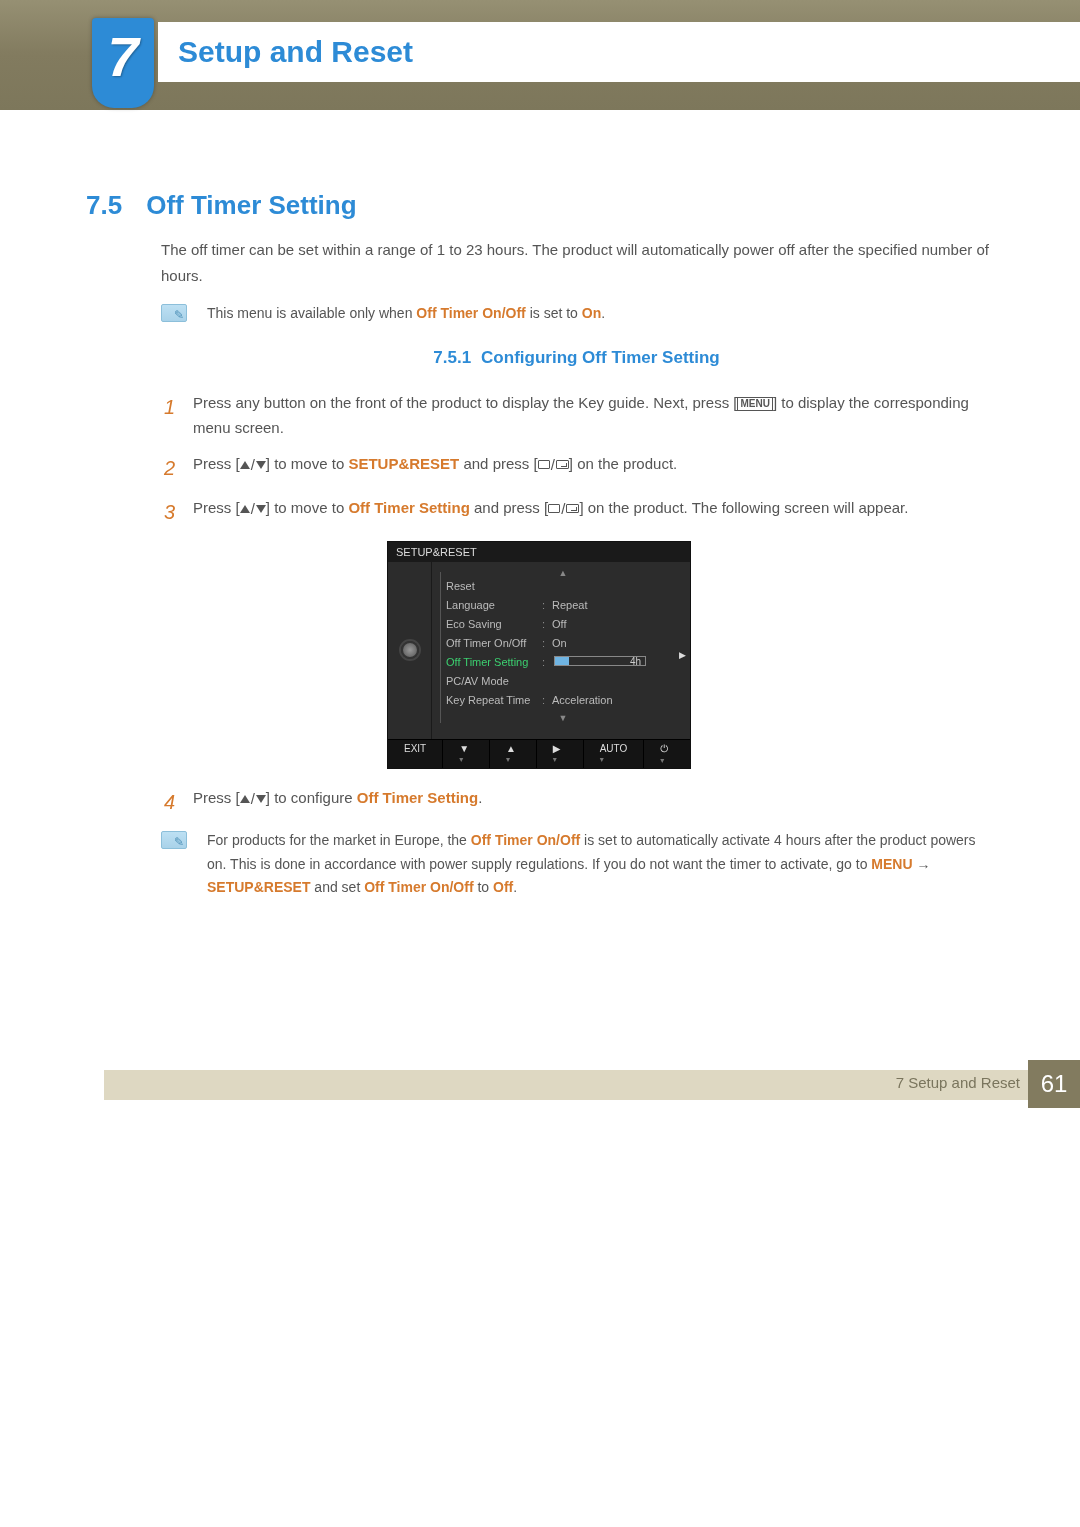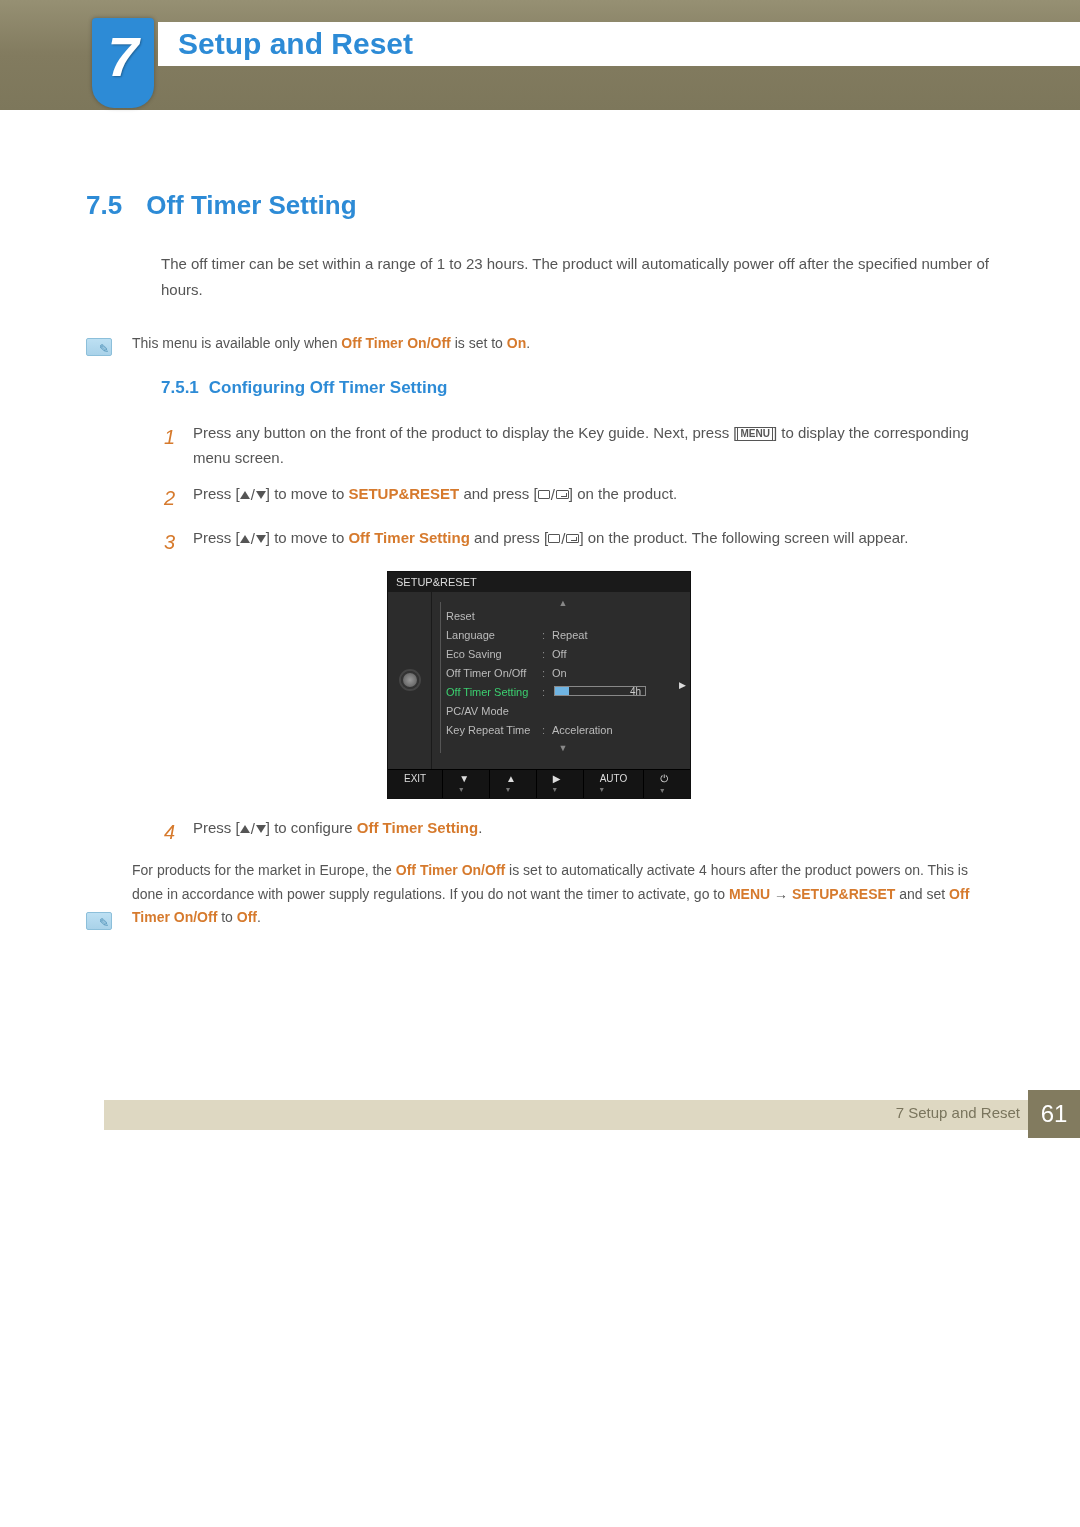--- a/index.html
+++ b/index.html
@@ -1,32 +1,32 @@
 <!DOCTYPE html>
 <html><head>
 <meta charset="utf-8">
 <style>
   * { box-sizing: border-box; margin: 0; padding: 0; }
   body { font-family: Arial, Helvetica, sans-serif; font-size: 15px; color: #333; background: #fff; width: 1080px; }
   .header-bar { position: relative; height: 110px; background: linear-gradient(#969073, #827b5f 50%, #7d775b); }
   .chapter-tab { position: absolute; left: 92px; top: 18px; width: 62px; height: 90px; background: #2d8bd6; border-radius: 4px 4px 22px 22px; box-shadow: 0 0 4px rgba(0,0,0,0.3); display: flex; justify-content: center; padding-top: 6px; }
   .chapter-num { color: #fff; font-size: 56px; font-style: italic; font-weight: bold; text-shadow: 1px 1px 2px rgba(0,0,0,0.3); }
-  .chapter-title-box { position: absolute; left: 158px; top: 22px; right: 0; height: 44px; background: #fff; display: flex; align-items: center; padding-left: 20px; }
+  .chapter-title-box { position: absolute; left: 158px; top: 22px; right: 0; height: 60px; background: #fff; display: flex; align-items: center; padding-left: 20px; }
   .chapter-title { color: #2d8bd6; font-size: 30px; font-weight: bold; }
   .content { padding: 80px 88px 0 86px; }
-  .section-row { display: flex; gap: 24px; margin-bottom: 30px; }
+  .section-row { display: flex; gap: 24px; margin-bottom: 16px; }
   .section-num { color: #2d8bd6; font-size: 26px; font-weight: bold; }
   .section-title { color: #2d8bd6; font-size: 26px; font-weight: bold; }
-  .body-text { margin-left: 75px; line-height: 1.7; color: #555; margin-bottom: 30px; }
-  .note-row { display: flex; gap: 20px; margin-bottom: 22px; align-items: flex-end; }
+  .body-text { margin-left: 75px; line-height: 1.7; color: #555; margin-bottom: 14px; }
+  .note-row { display: flex; gap: 20px; margin-left: 75px; margin-bottom: 22px; align-items: flex-start; }
   .note-icon { width: 26px; height: 18px; background: linear-gradient(#bde0f3, #a9d2e9); border: 1px solid #8cbfda; border-radius: 2px; flex: none; margin-top: 2px; position: relative; }
   .note-icon::after { content: "✎"; color: #4c8fb6; font-size: 12px; position: absolute; right: 2px; bottom: -1px; }
   .note-text { color: #555; line-height: 1.7; font-size: 14px; }
   .bold-orange { color: #d67a2d; font-weight: bold; }
-  .subsection-row { display: flex; gap: 10px; margin-left: 75px; margin-bottom: 22px; }
+  .subsection-row { display: flex; gap: 10px; margin-left: 75px; margin-bottom: 22px; justify-content: center; }
   .sub-num { color: #2d8bd6; font-size: 17px; font-weight: bold; }
   .sub-title { color: #2d8bd6; font-size: 17px; font-weight: bold; }
   .step { display: flex; gap: 18px; margin-left: 75px; margin-bottom: 10px; line-height: 1.7; color: #555; }
   .step-num { color: #d67a2d; font-size: 20px; font-style: italic; flex: none; width: 14px; text-align: right; }
   .step-body { flex: 1; }
   .key-box { display: inline-block; border: 1px solid #555; font-size: 10px; font-weight: bold; padding: 0 2px; line-height: 12px; vertical-align: 1px; }
   .key-sym { display: inline-flex; align-items: center; gap: 1px; vertical-align: middle; }
   .tri-up { display: inline-block; width: 0; height: 0; border-left: 5px solid transparent; border-right: 5px solid transparent; border-bottom: 8px solid #555; }
   .tri-down { display: inline-block; width: 0; height: 0; border-left: 5px solid transparent; border-right: 5px solid transparent; border-top: 8px solid #555; }
   .sym-rect { display: inline-block; width: 12px; height: 9px; border: 1.5px solid #555; border-radius: 1px; vertical-align: middle; }

